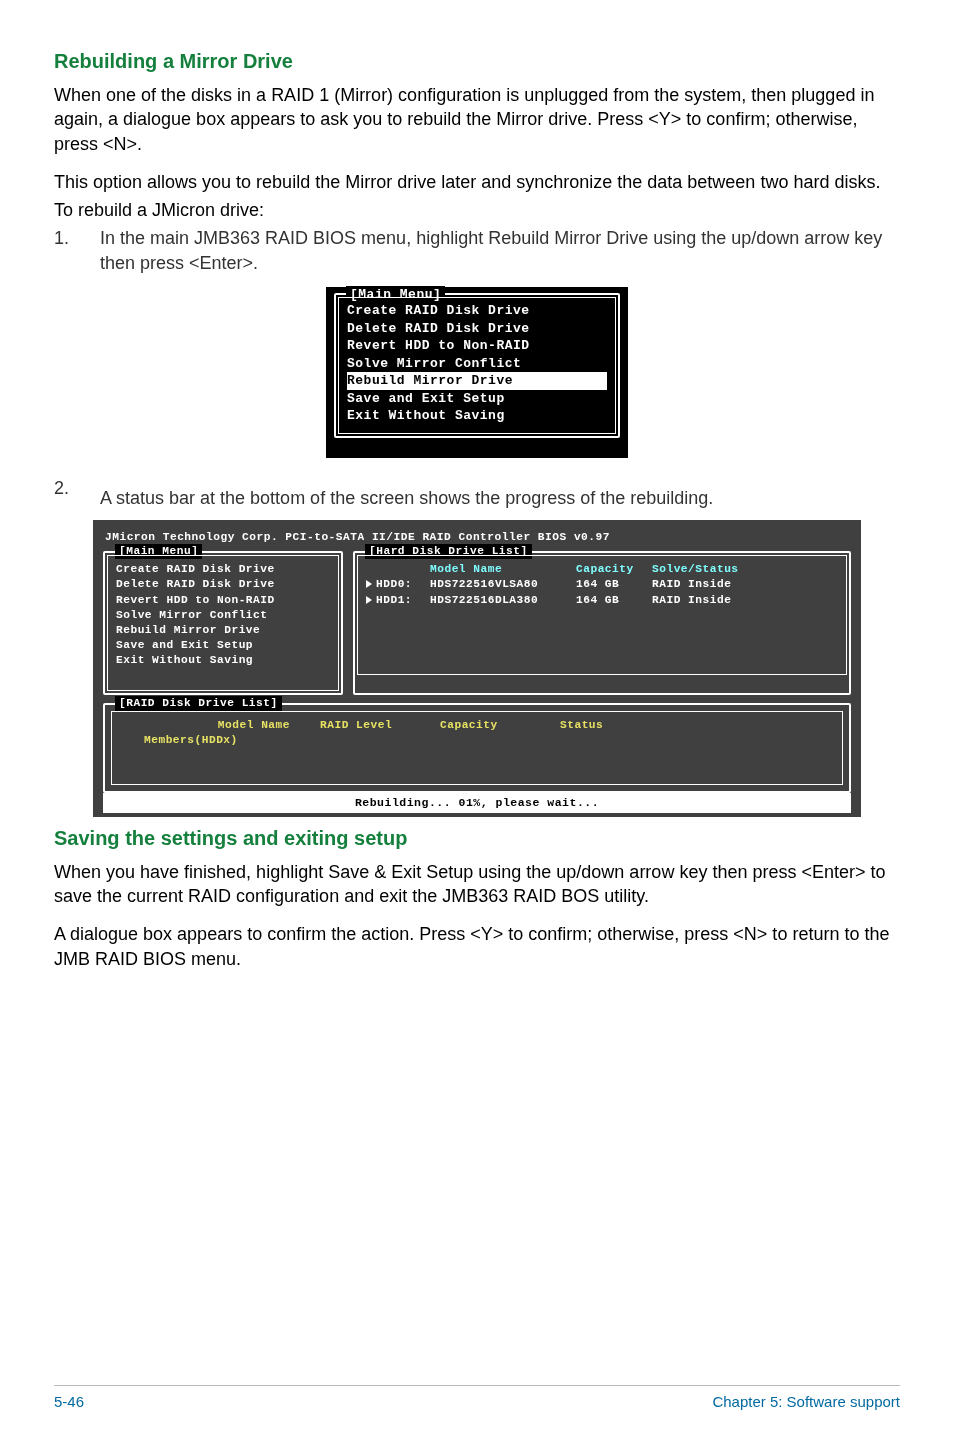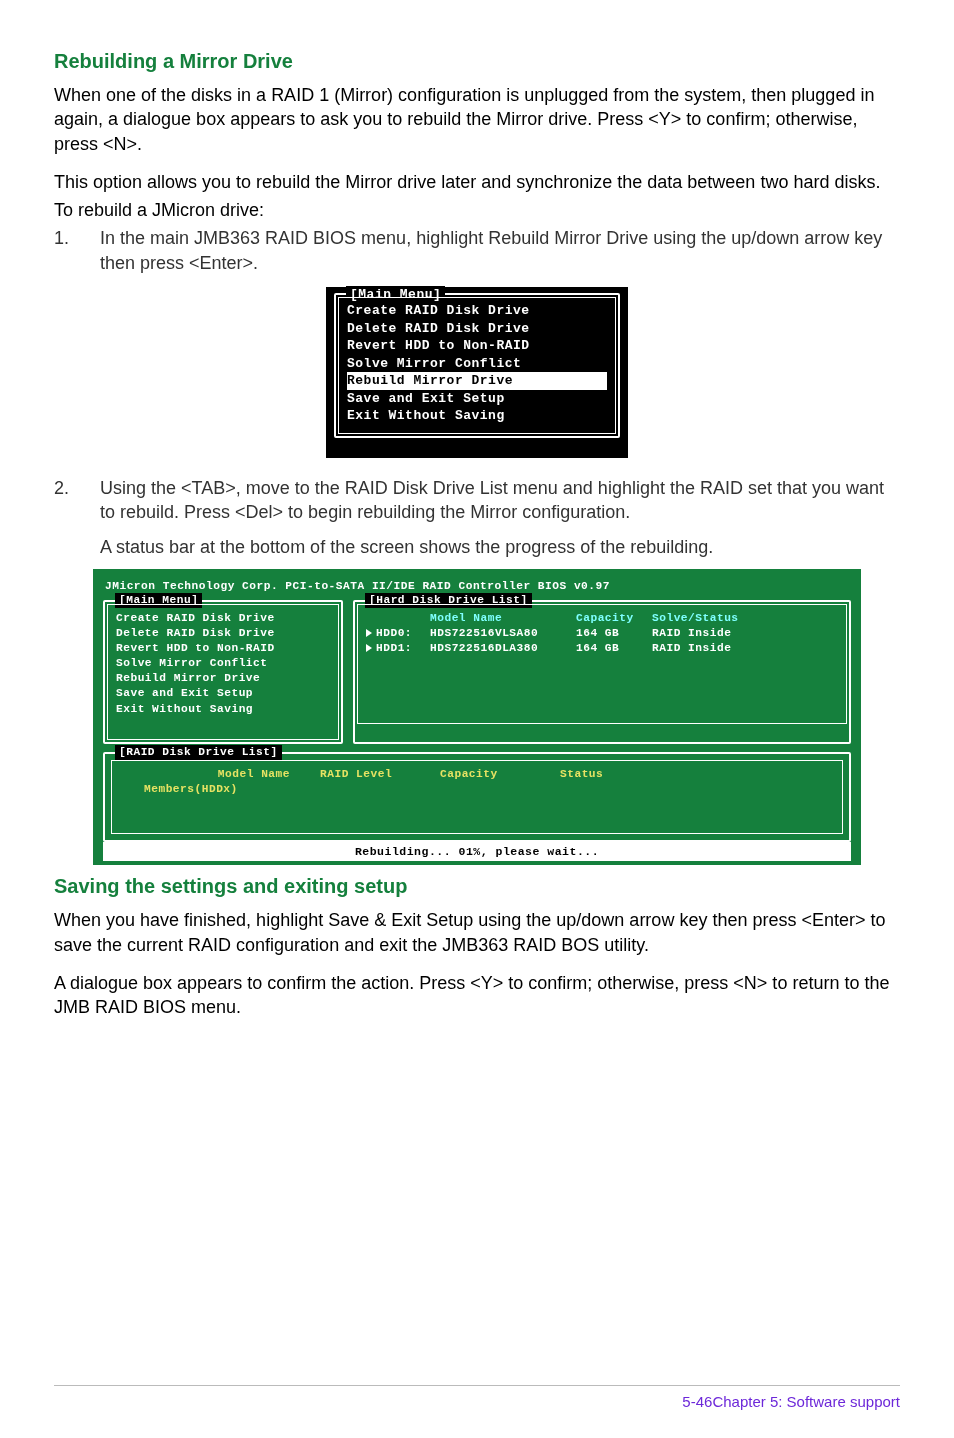--- a/index.html
+++ b/index.html
@@ -15,40 +15,40 @@
   
   .bios-small-wrap { display: flex; justify-content: center; margin: 12px 0 18px; }
   .bios-small { background: #000; width: 302px; padding: 6px 8px 20px; position: relative; }
   .bios-small .border-out { border: 2px solid #fff; border-radius: 2px; position: relative; padding: 2px; }
   .bios-small .border-in { border: 1px solid #fff; padding: 4px 8px 8px; position: relative; }
   .bios-small .legend { position: absolute; top: -9px; left: 10px; background: #000; padding: 0 4px; color: #fff; font-size: 13px; }
   .bios-small .line { color: #fff; font-size: 13px; white-space: pre; }
   .bios-small .line.sel { background: #fff; color: #000; }
   
   .bios-large-wrap { display: flex; justify-content: center; margin: 10px 0 8px; }
-  .bios-large { background: #15803d; width: 768px; padding: 8px 10px 4px; font-size: 11.2px; line-height: 1.35; color: #fff; }
+  .bios-large { background: #404040; width: 768px; padding: 8px 10px 4px; font-size: 11.2px; line-height: 1.35; color: #fff; }
   .bios-large .title { margin: 2px 2px 6px; white-space: pre; }
   .bios-large .row { display: flex; gap: 10px; }
   .bios-large .box { border: 2px solid #fff; border-radius: 2px; position: relative; padding: 2px; flex: 1; }
   .bios-large .box.left { flex: 0 0 240px; }
   .bios-large .box .inner { border: 1px solid #fff; padding: 6px 8px 22px; position: relative; min-height: 120px; }
   .bios-large .legend { position: absolute; top: -9px; left: 10px; background: #000; padding: 0 4px; color: #fff; }
   .bios-large .white { color: #fff; }
   .bios-large .cyan { color: #7fffff; }
   .bios-large .yellow { color: #e7e263; }
   .bios-large .m-line { white-space: pre; }
   .bios-large .hdd-grid { display: grid; grid-template-columns: 58px 140px 70px 1fr; column-gap: 6px; }
   .bios-large .raid-box { border: 2px solid #fff; border-radius: 2px; margin-top: 8px; padding: 6px; position: relative; }
   .bios-large .raid-inner { border: 1px solid #fff; padding: 6px 8px 36px; }
   .bios-large .raid-header { display: grid; grid-template-columns: 200px 120px 120px 100px 60px; color: #e7e263; }
   .bios-large .raid-row { display: grid; grid-template-columns: 200px 120px 120px 100px 60px; color: #fff; }
   .bios-large .status-bar-wrap { margin-top: 0; }
   .bios-large .status-bar { background: #fff; color: #000; text-align: center; padding: 2px 0; font-size: 11.5px; }
   .triangle { display:inline-block; width:0; height:0; border-top:4px solid transparent; border-bottom:4px solid transparent; border-left:6px solid #fff; margin-right:4px; vertical-align: middle; }
-  .footer { position: absolute; bottom: 26px; left: 54px; right: 54px; border-top: 1px solid #bbb; padding-top: 6px; font-size: 15px; color: #6d28d9; display: flex; justify-content: flex-end; }
+  .footer { position: absolute; bottom: 26px; left: 54px; right: 54px; border-top: 1px solid #bbb; padding-top: 6px; font-size: 15px; color: #0369a1; display: flex; justify-content: space-between; }
 </style>
 </head>
 <body>
 
 <div class="h2">Rebuilding a Mirror Drive</div>
 <div class="para">When one of the disks in a RAID 1 (Mirror) configuration is unplugged from the system, then plugged in again, a dialogue box appears to ask you to rebuild the Mirror drive. Press &lt;Y&gt; to confirm; otherwise, press &lt;N&gt;.</div>
 <div class="para tight">This option allows you to rebuild the Mirror drive later and synchronize the data between two hard disks.</div>
 <div class="para tight">To rebuild a JMicron drive:</div>
 
 <ol class="steps">
@@ -72,21 +72,20 @@
           <div class="line">Exit Without Saving</div>
         </div>
     </div>
   </div>
 </div>
 
 <ol class="steps">
   <li>
     <div class="num">2.</div>
     <div>
-      <div>Using the &lt;TAB&gt;, move to the RAID Disk Drive List menu and highlight the RAID set that you want to rebuild. Press &lt;Del&gt; to begin rebuilding the Mirror configuration.</div>
       <div style="height:10px"></div>
       <div>A status bar at the bottom of the screen shows the progress of the rebuilding.</div>
     </div>
   </li>
 </ol>
 
 <div class="bios-large-wrap">
   <div class="bios-large mono">
     <div class="title white">JMicron Technology Corp. PCI-to-SATA II/IDE RAID Controller BIOS v0.97</div>
     <div class="row">

